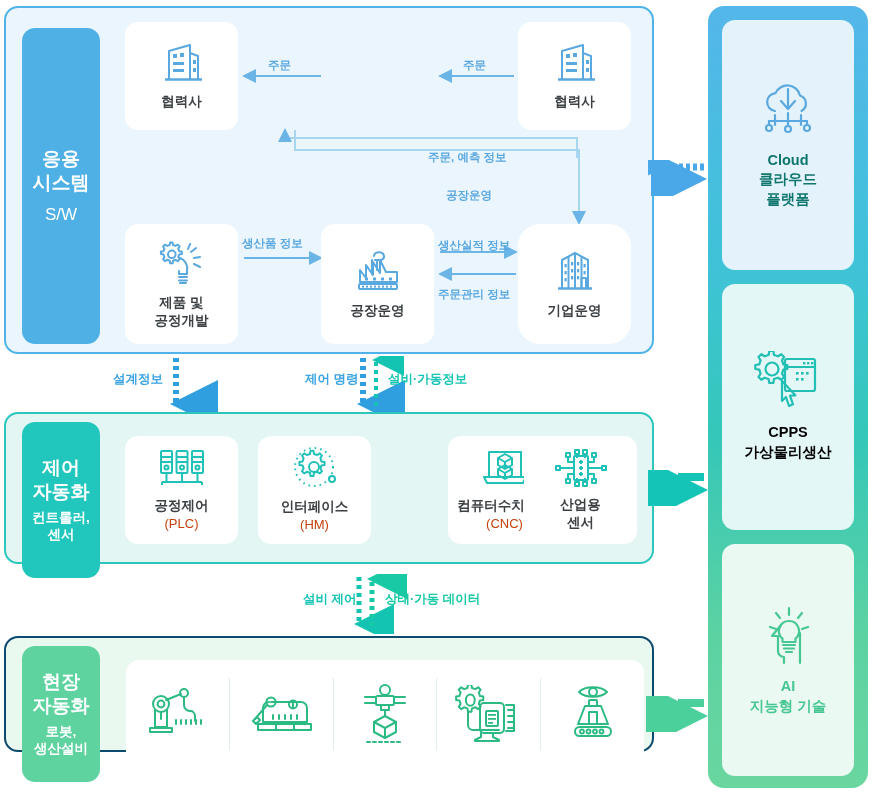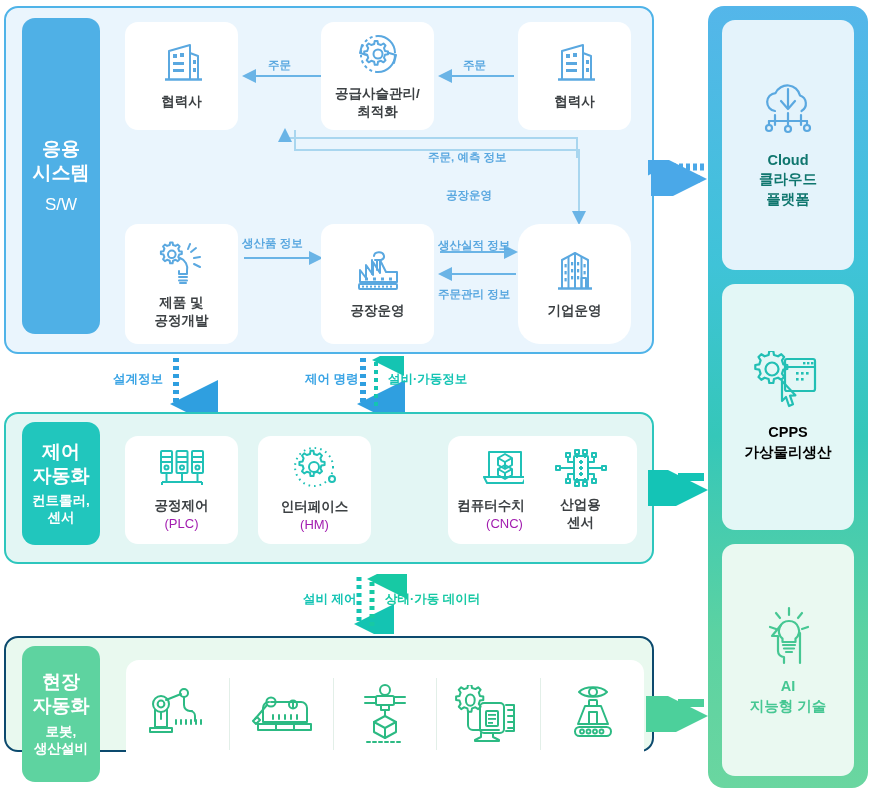--- a/index.html
+++ b/index.html
@@ -28,33 +28,33 @@
   }
 
   
   .pill{
     position:absolute;border-radius:13px;
     display:flex;flex-direction:column;align-items:center;justify-content:center;
     color:#fff;text-align:center;line-height:1.25;
   }
   .pill .t1{font-size:19px;font-weight:bold;}
   .pill .t2{font-size:13.5px;font-weight:bold;margin-top:6px;}
-  .pill-app{left:16px;top:10px;width:78px;height:316px;background:#4fb0e6;}
-  .pill-ctrl{left:16px;top:8px;width:78px;height:123px;background:#21c6bd;}
+  .pill-app{left:16px;top:20px;width:78px;height:316px;background:#4fb0e6;}
+  .pill-ctrl{left:16px;top:8px;width:78px;height:156px;background:#21c6bd;}
   .pill-field{left:16px;top:8px;width:78px;height:136px;background:#5ed3a0;}
   .pill-app .t2{font-size:17px;font-weight:normal;margin-top:9px;}
 
   
   .card{
     position:absolute;background:#ffffff;border-radius:13px;
     display:flex;flex-direction:column;align-items:center;justify-content:center;
     text-align:center;
   }
   .card .lab{font-size:13.5px;font-weight:bold;color:#3c4043;line-height:1.3;margin-top:8px;}
-  .card .sub{font-size:13px;color:#a21caf;line-height:1.3;margin-top:2px;}
+  .card .sub{font-size:13px;color:#c2410c;line-height:1.3;margin-top:2px;}
   .card .ico{line-height:0;}
 
   
   .c-app{width:113px;height:108px;}
   
   .c-ctrl{width:113px;height:108px;top:22px;}
   
   .fieldstrip{
     position:absolute;left:120px;top:22px;width:518px;height:108px;
     background:#fff;border-radius:13px;display:flex;align-items:center;
@@ -141,39 +141,20 @@
             <rect x="14" y="21" width="11" height="3"></rect>
               <rect x="14" y="28" width="11" height="3"></rect>
             <rect x="34" y="19" width="3" height="4"></rect>
               <rect x="34" y="27" width="3" height="4"></rect>
           </g>
         </svg>
       </span>
       <span class="lab">협력사</span>
     </div>
 
-    <div class="card c-app" style="left:315px;top:14px;">
-      <span class="ico">
-        <svg width="50" height="46" viewBox="0 0 50 46">
-          <g fill="none" stroke="#5aa8e0" stroke-width="2">
-            <path d="M8,22 A17,17 0 0 1 25,5" stroke-dasharray="3 3"></path>
-            <path d="M25,5 A17,17 0 0 1 42,22"></path>
-            <path d="M42,24 A17,17 0 0 1 25,41"></path>
-            <path d="M25,41 A17,17 0 0 1 8,24" stroke-dasharray="3 3"></path>
-            <path d="M9,14 L7,22 L14,24" stroke-linecap="round" stroke-linejoin="round"></path>
-            <path d="M41,32 L43,24 L36,22" stroke-linecap="round" stroke-linejoin="round"></path>
-          </g>
-          <g fill="none" stroke="#5aa8e0" stroke-width="2" stroke-linejoin="round">
-            <path d="M25,13 l3,1 2.5,-1.5 2,2 -1.5,2.5 1,3 3,0.5 0,2.8 -3,0.5 -1,3 1.5,2.5 -2,2 -2.5,-1.5 -3,1 -0.5,3 -2.8,0 -0.5,-3 -3,-1 -2.5,1.5 -2,-2 1.5,-2.5 -1,-3 -3,-0.5 0,-2.8 3,-0.5 1,-3 -1.5,-2.5 2,-2 2.5,1.5 3,-1 0.5,-3 2.8,0 z"></path>
-            <circle cx="25" cy="23" r="4.5"></circle>
-          </g>
-        </svg>
-      </span>
-      <span class="lab">공급사슬관리/<br>최적화</span>
-    </div>
 
     <div class="card c-app" style="left:512px;top:14px;">
       <span class="ico">
         <svg width="46" height="44" viewBox="0 0 46 44">
           <g fill="none" stroke="#5aa8e0" stroke-width="2" stroke-linejoin="round">
             <path d="M10,38 L10,10 L31,4 L31,38"></path>
             <path d="M31,12 L39,15 L39,38"></path>
             <line x1="6" y1="38.5" x2="43" y2="38.5" stroke-width="2.4"></line>
           </g>
           <g fill="#5aa8e0">

